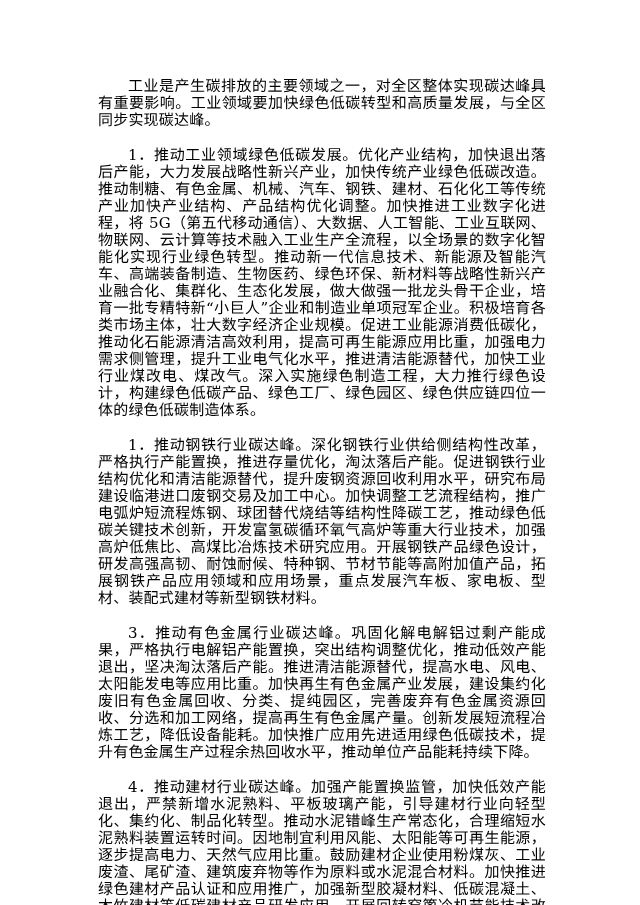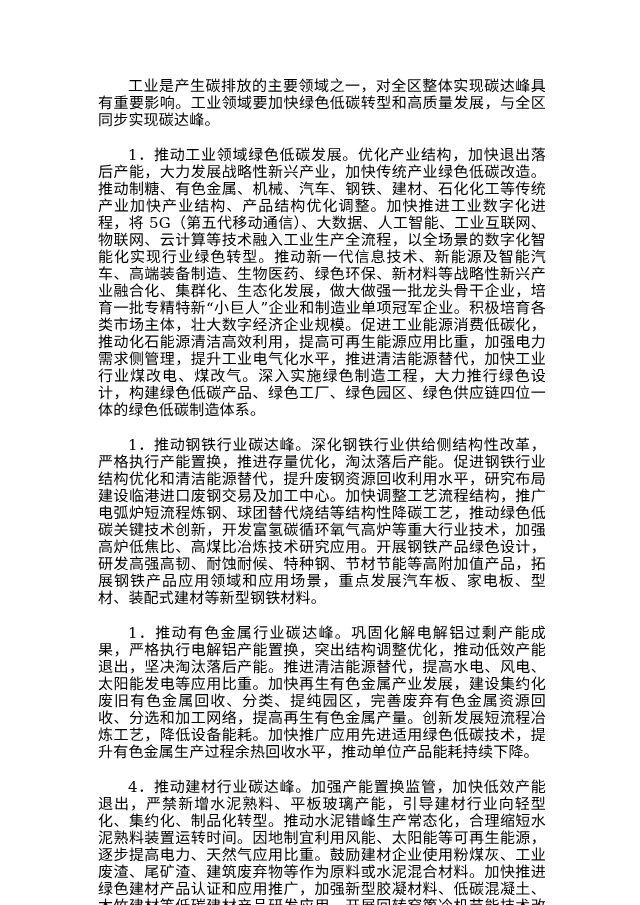--- a/index.html
+++ b/index.html
@@ -35,16 +35,16 @@
   }
 </style>
 </head>
 <body>
 
 <div class="page">
   <div class="doc-body">
     <p>工业是产生碳排放的主要领域之一，对全区整体实现碳达峰具有重要影响。工业领域要加快绿色低碳转型和高质量发展，与全区同步实现碳达峰。</p>
     <p>1．推动工业领域绿色低碳发展。优化产业结构，加快退出落后产能，大力发展战略性新兴产业，加快传统产业绿色低碳改造。推动制糖、有色金属、机械、汽车、钢铁、建材、石化化工等传统产业加快产业结构、产品结构优化调整。加快推进工业数字化进程，将 5G（第五代移动通信）、大数据、人工智能、工业互联网、物联网、云计算等技术融入工业生产全流程，以全场景的数字化智能化实现行业绿色转型。推动新一代信息技术、新能源及智能汽车、高端装备制造、生物医药、绿色环保、新材料等战略性新兴产业融合化、集群化、生态化发展，做大做强一批龙头骨干企业，培育一批专精特新“小巨人”企业和制造业单项冠军企业。积极培育各类市场主体，壮大数字经济企业规模。促进工业能源消费低碳化，推动化石能源清洁高效利用，提高可再生能源应用比重，加强电力需求侧管理，提升工业电气化水平，推进清洁能源替代，加快工业行业煤改电、煤改气。深入实施绿色制造工程，大力推行绿色设计，构建绿色低碳产品、绿色工厂、绿色园区、绿色供应链四位一体的绿色低碳制造体系。</p>
     <p>1．推动钢铁行业碳达峰。深化钢铁行业供给侧结构性改革，严格执行产能置换，推进存量优化，淘汰落后产能。促进钢铁行业结构优化和清洁能源替代，提升废钢资源回收利用水平，研究布局建设临港进口废钢交易及加工中心。加快调整工艺流程结构，推广电弧炉短流程炼钢、球团替代烧结等结构性降碳工艺，推动绿色低碳关键技术创新，开发富氢碳循环氧气高炉等重大行业技术，加强高炉低焦比、高煤比冶炼技术研究应用。开展钢铁产品绿色设计，研发高强高韧、耐蚀耐候、特种钢、节材节能等高附加值产品，拓展钢铁产品应用领域和应用场景，重点发展汽车板、家电板、型材、装配式建材等新型钢铁材料。</p>
-    <p>1．推动有色金属行业碳达峰。巩固化解电解铝过剩产能成果，严格执行电解铝产能置换，突出结构调整优化，推动低效产能退出，坚决淘汰落后产能。推进清洁能源替代，提高水电、风电、太阳能发电等应用比重。加快再生有色金属产业发展，建设集约化废旧有色金属回收、分类、提纯园区，完善废弃有色金属资源回收、分选和加工网络，提高再生有色金属产量。创新发展短流程冶炼工艺，降低设备能耗。加快推广应用先进适用绿色低碳技术，提升有色金属生产过程余热回收水平，推动单位产品能耗持续下降。</p>
+    <p>3．推动有色金属行业碳达峰。巩固化解电解铝过剩产能成果，严格执行电解铝产能置换，突出结构调整优化，推动低效产能退出，坚决淘汰落后产能。推进清洁能源替代，提高水电、风电、太阳能发电等应用比重。加快再生有色金属产业发展，建设集约化废旧有色金属回收、分类、提纯园区，完善废弃有色金属资源回收、分选和加工网络，提高再生有色金属产量。创新发展短流程冶炼工艺，降低设备能耗。加快推广应用先进适用绿色低碳技术，提升有色金属生产过程余热回收水平，推动单位产品能耗持续下降。</p>
     <p>4．推动建材行业碳达峰。加强产能置换监管，加快低效产能退出，严禁新增水泥熟料、平板玻璃产能，引导建材行业向轻型化、集约化、制品化转型。推动水泥错峰生产常态化，合理缩短水泥熟料装置运转时间。因地制宜利用风能、太阳能等可再生能源，逐步提高电力、天然气应用比重。鼓励建材企业使用粉煤灰、工业废渣、尾矿渣、建筑废弃物等作为原料或水泥混合材料。加快推进绿色建材产品认证和应用推广，加强新型胶凝材料、低碳混凝土、木竹建材等低碳建材产品研发应用。开展回转窑篦冷机节能技术改造，推广高效节能粉磨、低阻旋风预热器、陶瓷干法制粉等节能技术设备，开展能源管理体系建设，实现节能增效。</p>
   </div>
 </div>
 
 </body></html>

